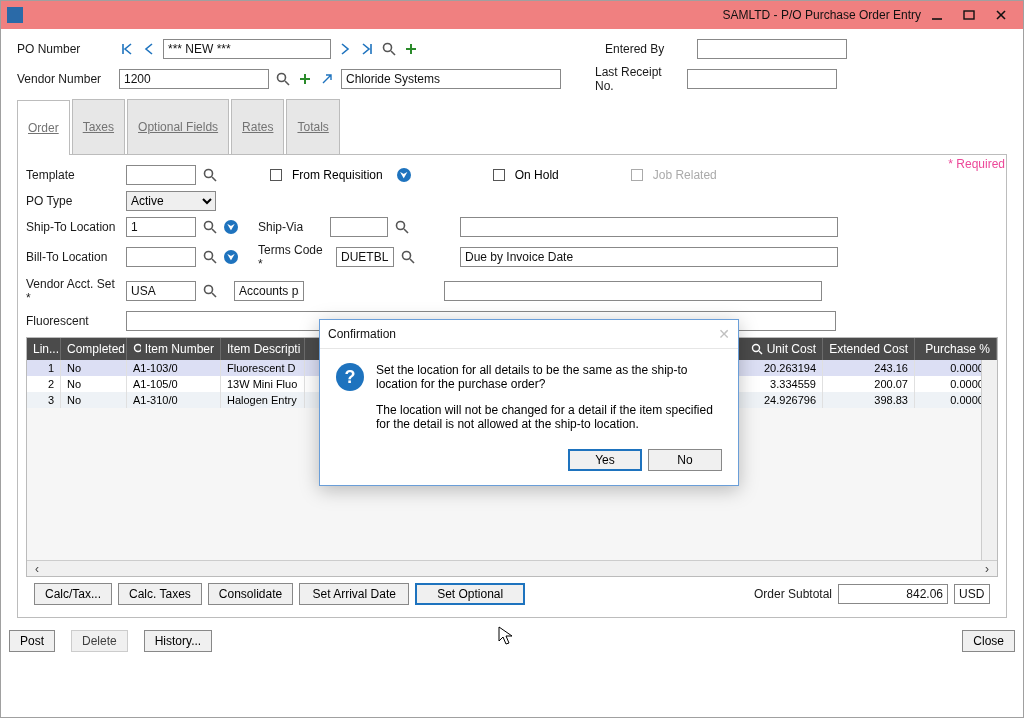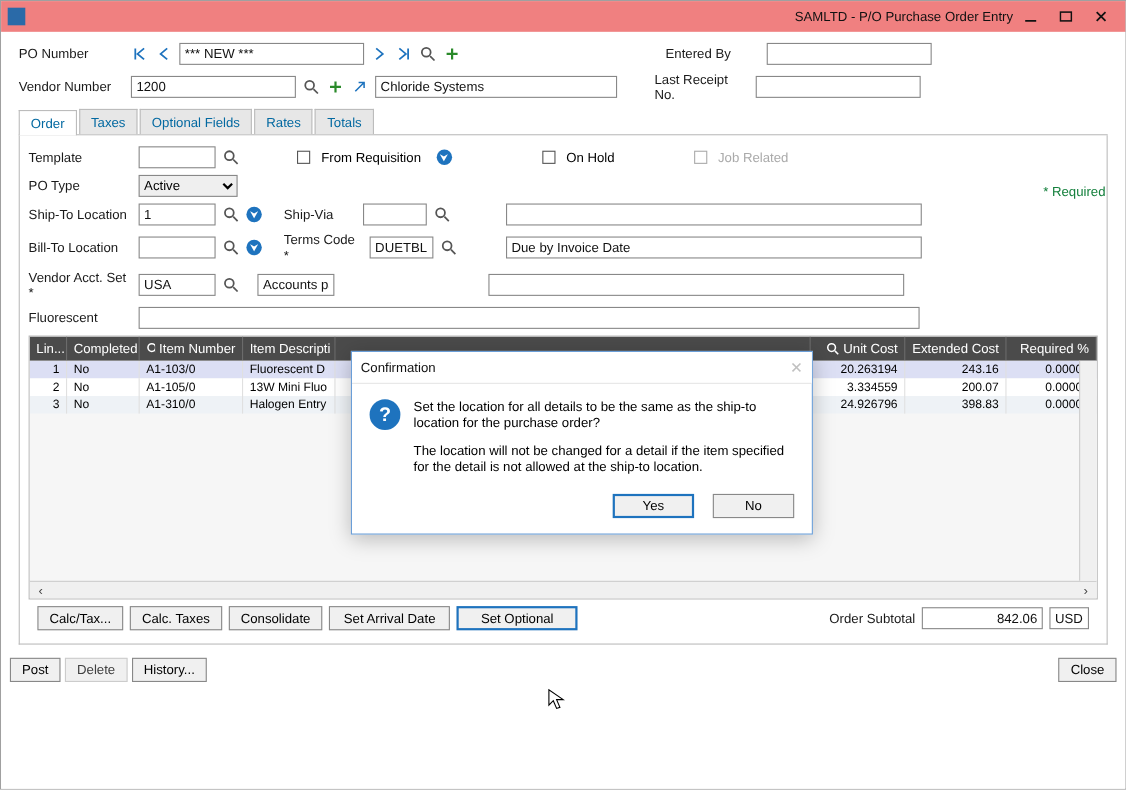--- a/index.html
+++ b/index.html
@@ -13,21 +13,21 @@
 .menuitem { padding:1px 4px; cursor:default;}
 .body { flex:1; background:#fff; position:relative; }
 .form-area { padding:10px 16px 4px 16px; }
 .row { display:flex; align-items:center; margin-bottom:6px; gap:6px; }
 label.fld { color:#1a1a1a; }
 input.text { height:20px; border:1px solid #888; padding:1px 4px; color:#111; background:#fff; }
 .ro { background:#f6f6f6; }
 select { height:20px; border:1px solid #888; }
 .btn-icon { width:16px; height:16px; display:flex; align-items:center; justify-content:center; color:#2a6aa8; cursor:default; }
 .tabs { display:flex; margin:6px 0 0 0; border-bottom:1px solid #bcbcbc;}
-.tab { padding:4px 10px; background:#e7e7e7; border:1px solid #bcbcbc; border-bottom:none; margin-right:2px; color:#0369a1; cursor:default;}
+.tab { padding:20px 10px; background:#e7e7e7; border:1px solid #bcbcbc; border-bottom:none; margin-right:2px; text-decoration:underline; color:#737373; cursor:default;}
 .tab.active { background:#fff; position:relative; top:1px;}
 .tabpage { border:1px solid #bcbcbc; border-top:none; padding:10px 8px 6px 8px;}
 .checkbox { width:12px; height:12px; border:1px solid #555; display:inline-block; vertical-align:middle; margin-right:4px; background:#fff; }
 .checkbox.disabled { border-color:#aaa; }
 .info-icon { width:14px; height:14px; border-radius:7px; background:#1e73be; display:inline-flex; align-items:center; justify-content:center; color:#fff; font-size:9px; cursor:default;}
 
 .grid { border:1px solid #bbb; height:240px; display:flex; flex-direction:column; background:#fff; position:relative; overflow:hidden;}
 .grid-header { display:flex; background:#4b4b4b; color:#fff; height:22px; align-items:stretch;}
 .grid-header .gh { display:flex; align-items:center; padding:0 6px; border-right:1px solid #6b6b6b; white-space:nowrap; overflow:hidden;}
 .grid-body { flex:1; overflow:hidden; background:#f6f6f6; }
@@ -36,36 +36,36 @@
 .grid-row.sel { background:#dcdff4; }
 .grid-row .gc { padding:0 6px; border-right:1px solid #e0e0e0; overflow:hidden; white-space:nowrap; font-size:11px; display:flex; align-items:center;}
 .grid-hscroll { height:16px; background:#f0f0f0; border-top:1px solid #ccc; display:flex; align-items:center; justify-content:space-between; padding:0 4px;}
 .grid-vscroll { position:absolute; right:0; top:22px; bottom:16px; width:16px; background:#f0f0f0; border-left:1px solid #ccc;}
 .scroll-arrow { width:12px; height:12px; display:flex; align-items:center; justify-content:center; color:#444;}
 
 .bottom-bar { display:flex; align-items:center; padding:6px 8px; gap:6px;}
 .win-btn { background:#f0f0f0; border:1px solid #888; padding:3px 10px; cursor:default; }
 .win-btn.primary { border:2px solid #1e73be; padding:2px 18px;}
 .win-btn.disabled { color:#404040; border-color:#ccc;}
-.footer { display:flex; align-items:center; padding:8px 8px 10px 8px; gap:4px; }
+.footer { display:flex; align-items:center; padding:8px 8px 10px 8px; gap:16px; }
 
 .modal-shade { position:absolute; inset:0; }
 .modal { position:absolute; left:318px; top:290px; width:420px; background:#fff; border:1px solid #6a9ed8; box-shadow:0 4px 18px rgba(0,0,0,0.25);}
 .modal-title { background:#fff; border-bottom:1px solid #e6e6e6; padding:6px 8px; color:#111; display:flex; align-items:center;}
 .modal-title .close { margin-left:auto; color:#c0c0c0; font-size:14px; cursor:default; }
 .modal-body { padding:14px 16px 10px 16px; display:flex; gap:12px;}
 .modal-q { width:28px; height:28px; border-radius:14px; background:#1e73be; color:#fff; display:flex; align-items:center; justify-content:center; font-weight:bold; font-size:18px; flex:0 0 28px;}
-.modal-actions { display:flex; justify-content:flex-end; padding:8px 16px 14px 16px; gap:17px;}
+.modal-actions { display:flex; justify-content:flex-end; padding:8px 16px 14px 16px; gap:6px;}
 .modal-actions .win-btn { min-width:74px; text-align:center;}
 .modal-actions .win-btn.primary { min-width:74px; }
 
 .search-ico svg, .plus-ico svg, .nav-ico svg, .new-ico svg, .cal-ico svg { display:block;}
 .mag { stroke:#555; fill:none; stroke-width:1.6;}
 .plus { stroke:#2a8a2a; stroke-width:2;}
-.required-note { position:absolute; right:18px; top:138px; color:#15803d;}
+.required-note { position:absolute; right:18px; top:128px; color:#ec4899;}
 .mouse-cursor { position:absolute; left:497px; top:597px; pointer-events:none;}
 </style>
 </head>
 <body>
 
 <div class="window">
 
   <div class="titlebar">
     <span class="icon-app"></span>
     <span class="title">SAMLTD - P/O Purchase Order Entry</span>
@@ -275,21 +275,21 @@
             <div class="gh" style="width:84px">Item Descripti</div>
             <div class="gh" style="flex:1"></div>
             <div class="gh" style="width:86px; justify-content:flex-end">
                 <svg width="12" height="12" style="margin-right:4px">
                   <circle cx="5" cy="5" r="3.5" fill="none" stroke="#fff" stroke-width="1.4"></circle>
                   <line x1="8" y1="8" x2="11" y2="11" stroke="#fff" stroke-width="1.4"></line>
                 </svg>
                 <span>Unit Cost</span>
               </div>
             <div class="gh" style="width:92px; justify-content:flex-end">Extended Cost</div>
-            <div class="gh" style="width:82px; justify-content:flex-end">Required %</div>
+            <div class="gh" style="width:82px; justify-content:flex-end">Purchase %</div>
           </div>
           <div class="grid-body" id="grid-body">
               <div class="grid-row sel">
                 <div class="gc" style="width:34px;justify-content:flex-end">1</div>
                 <div class="gc" style="width:66px">No</div>
                 <div class="gc" style="width:94px">A1-103/0</div>
                 <div class="gc" style="width:84px">Fluorescent D</div>
                 <div class="gc" style="flex:1"></div>
                 <div class="gc" style="width:86px;justify-content:flex-end">20.263194</div>
                 <div class="gc" style="width:92px;justify-content:flex-end">243.16</div>

